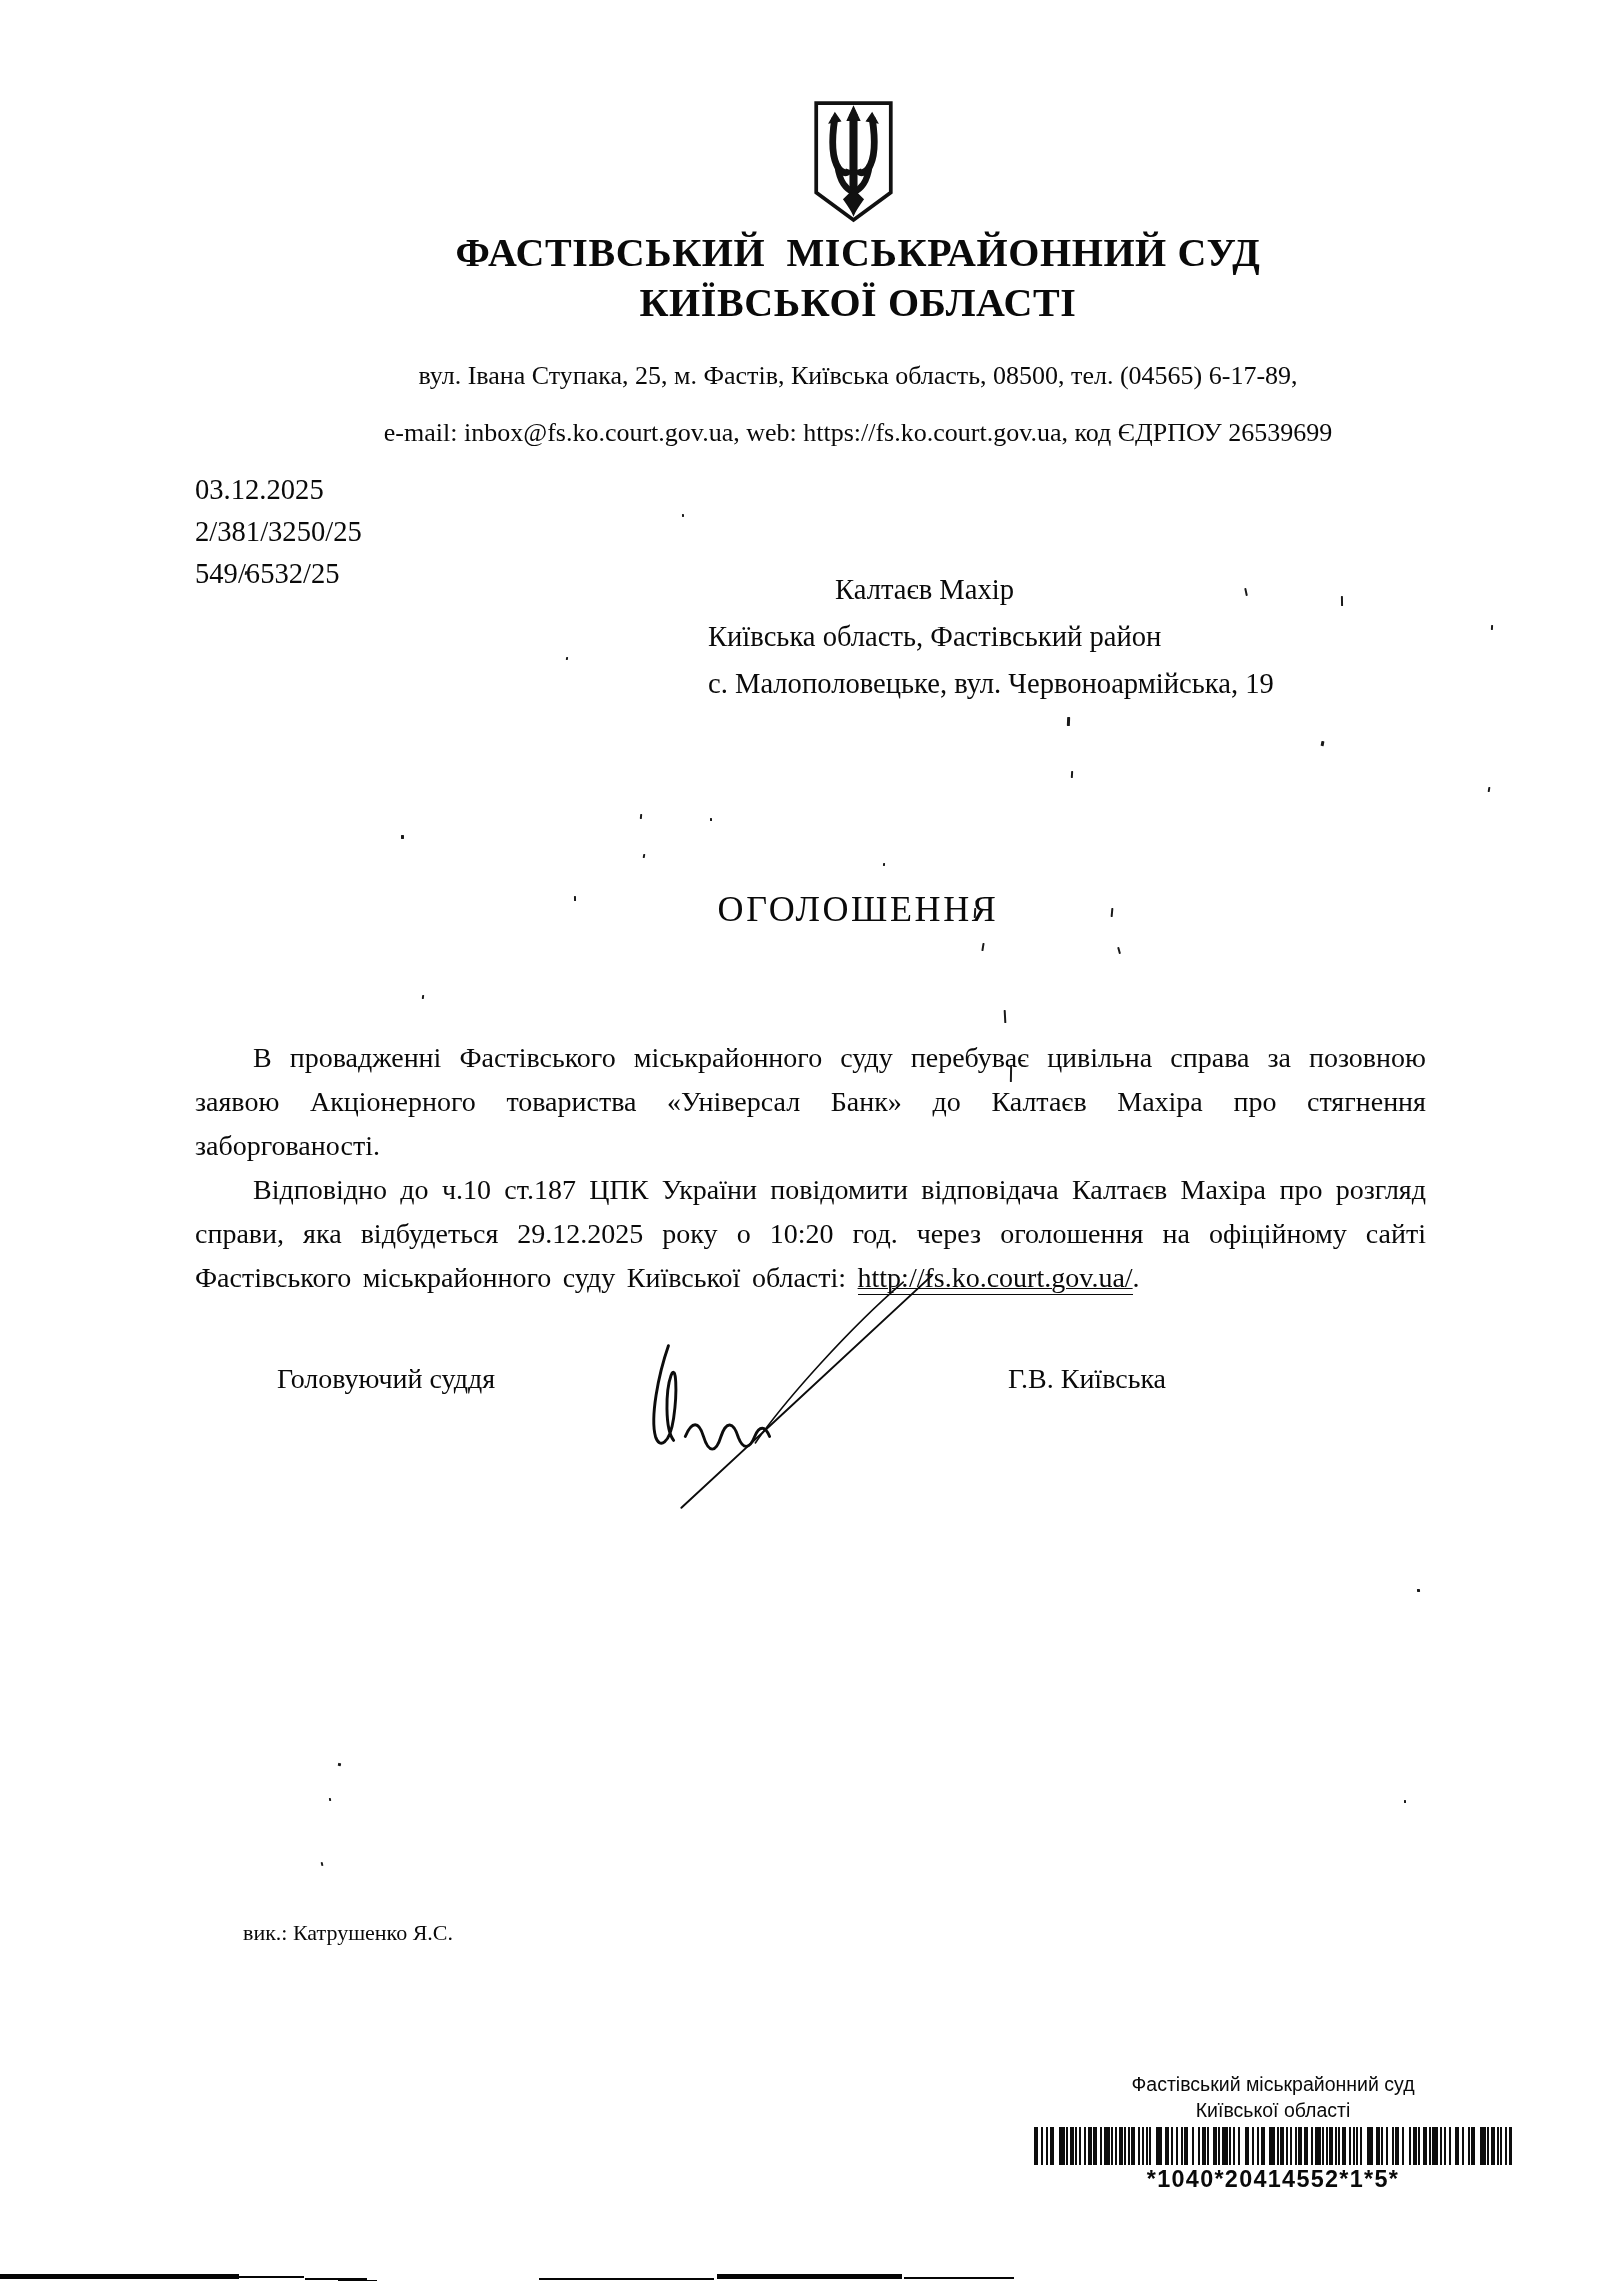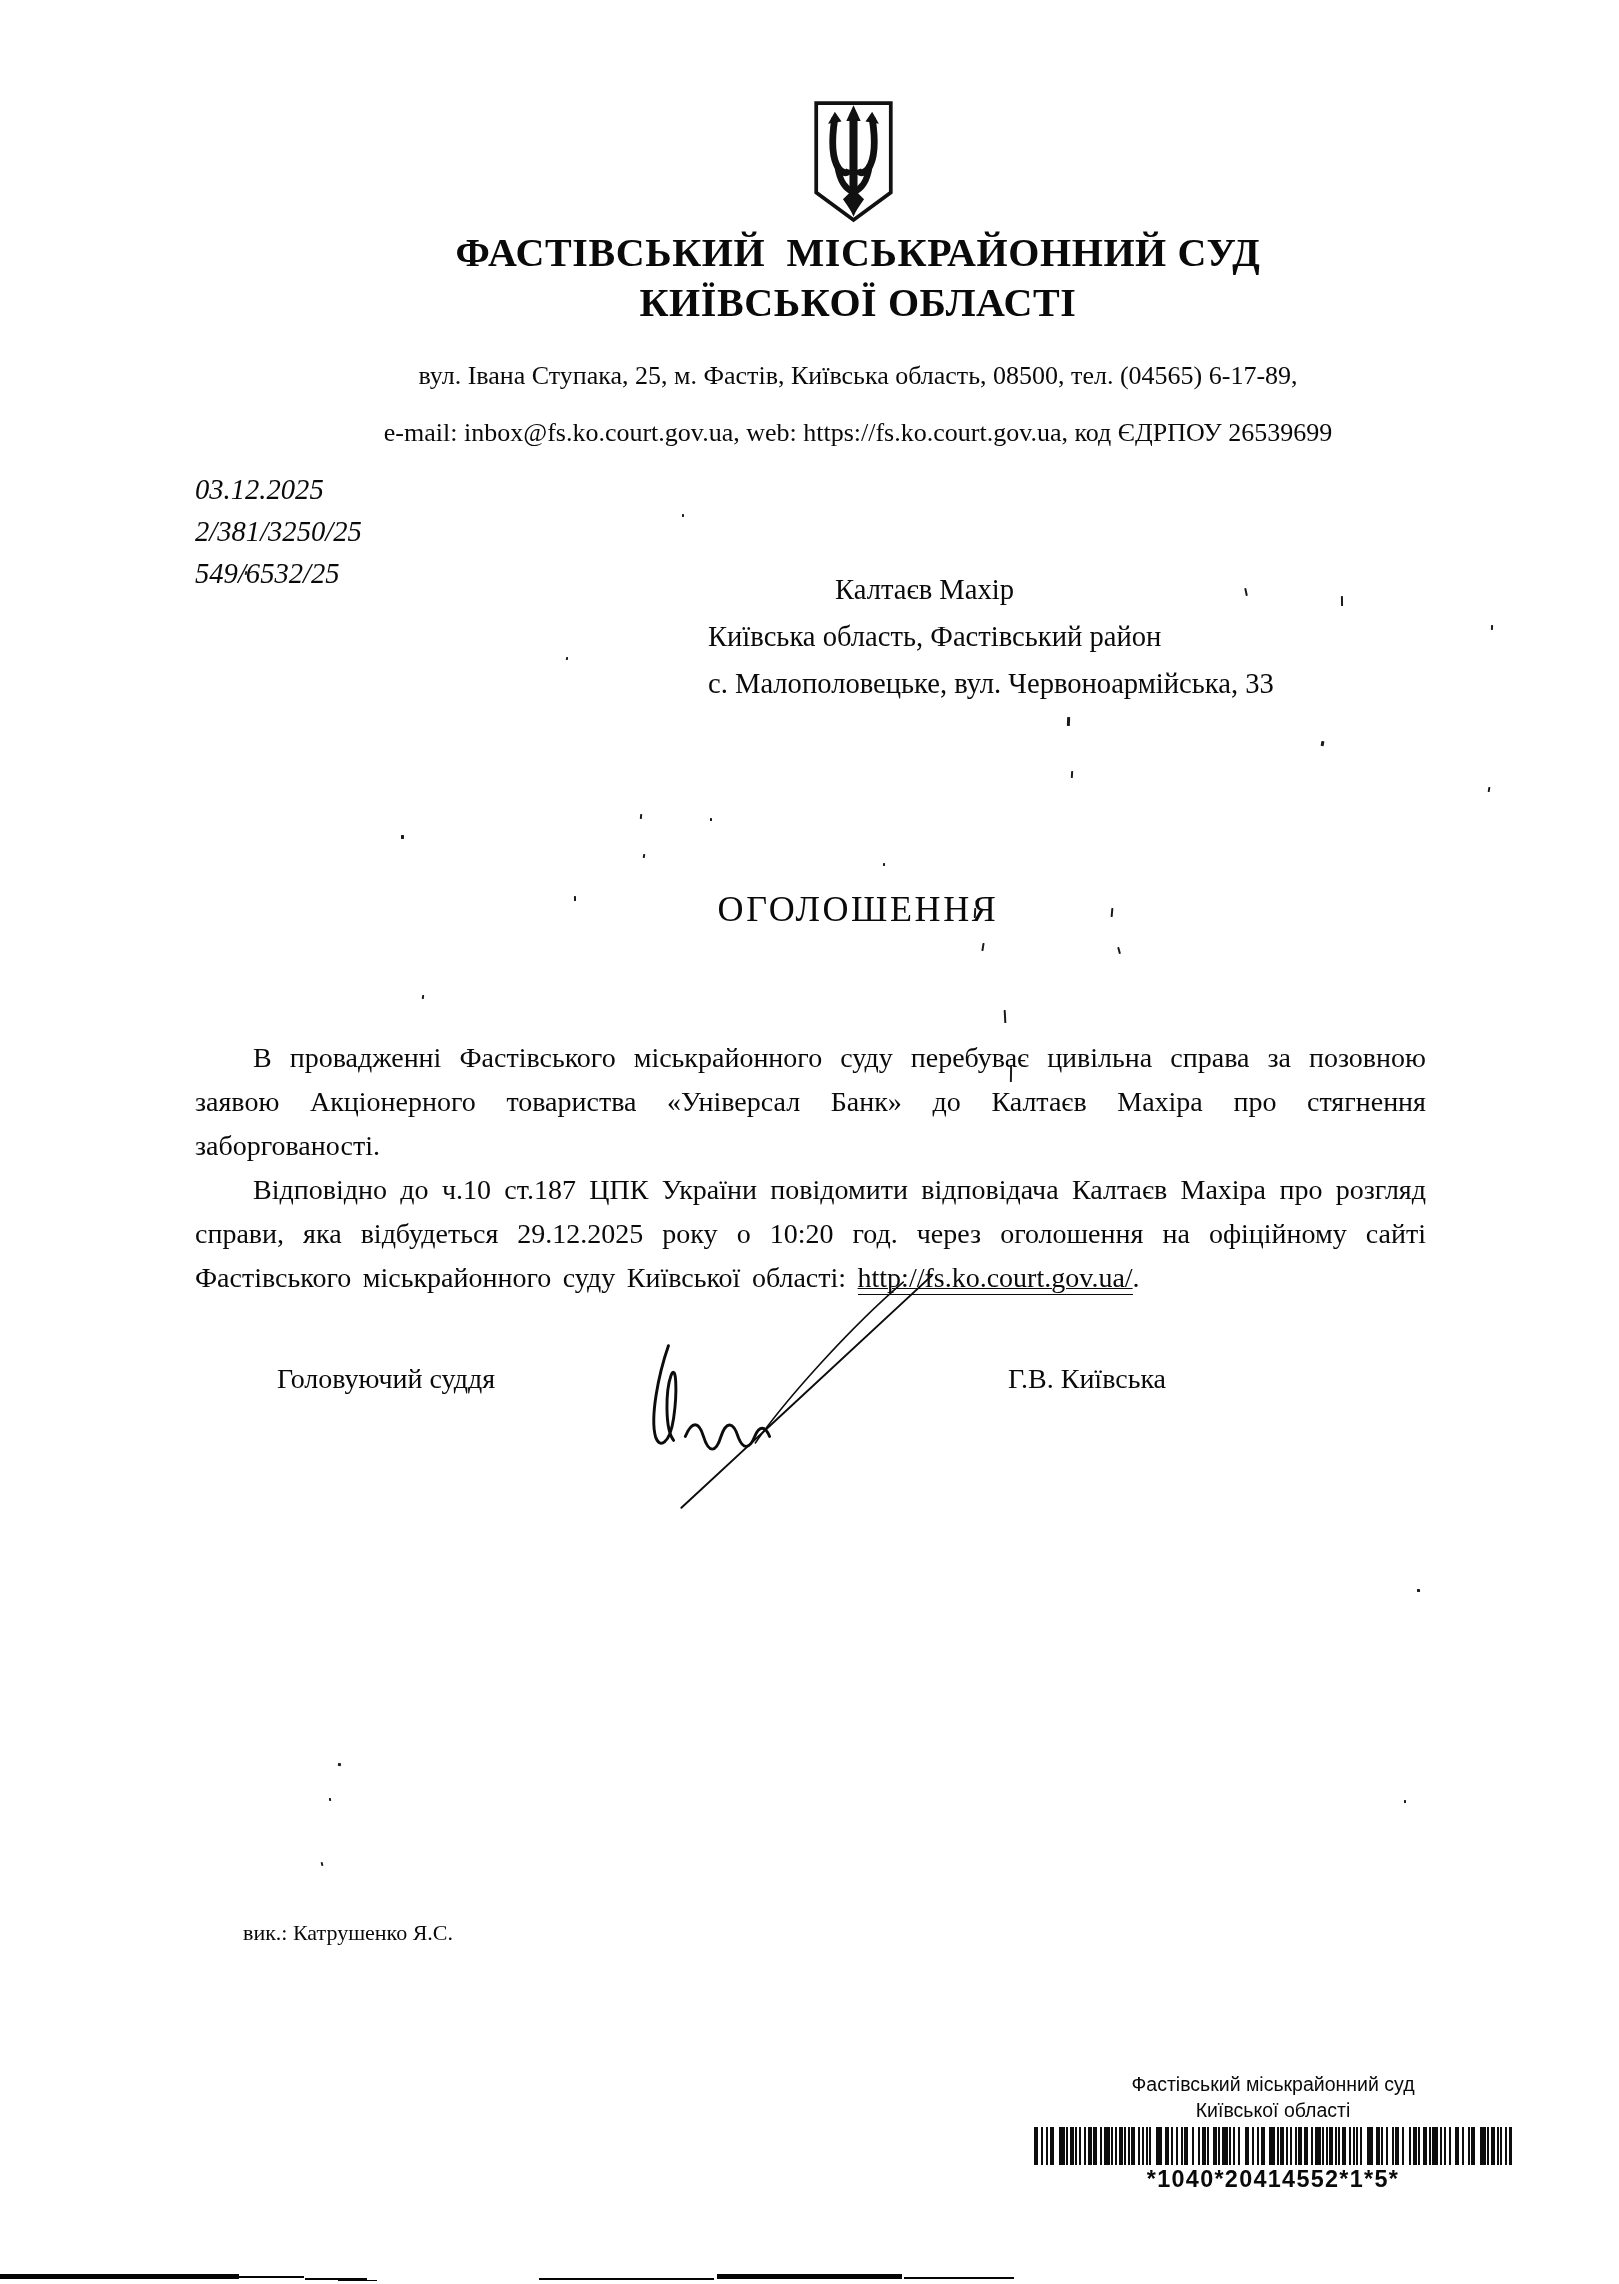--- a/index.html
+++ b/index.html
@@ -8,21 +8,21 @@
     width:1619px;height:2284px;
     background:#ffffff;
     color:#0a0a0a;
     font-family:"Liberation Serif","DejaVu Serif",serif;
     overflow:hidden;
   }
   .abs{position:absolute;}
   .centered{position:absolute;left:97px;width:1522px;text-align:center;}
   .court-line{font-weight:bold;font-size:40px;line-height:47px;white-space:pre;letter-spacing:0.6px;}
   .addr-line{font-size:26px;line-height:36px;white-space:pre;}
-  .meta-block{left:195px;top:469px;font-size:28.6px;line-height:42px;font-style:italic;}
+  .meta-block{left:195px;top:469px;font-size:28.6px;line-height:42px;}
   .recipient-block{left:708px;top:566px;font-size:28.6px;line-height:47px;}
   .recipient-name{padding-left:127px;}
   .doc-title{top:888px;font-size:36px;letter-spacing:2.6px;}
   .body-block{
     left:195px;top:1036px;width:1231px;
     font-size:28px;line-height:44px;
     text-align:justify;word-spacing:4.5px;
   }
   .body-block p{margin:0;text-indent:58px;}
   .site-link{
@@ -72,21 +72,21 @@
 
   <div class="abs meta-block">
     <div>03.12.2025</div>
     <div>2/381/3250/25</div>
     <div>549/6532/25</div>
   </div>
 
   <div class="abs recipient-block">
     <div class="recipient-name">Калтаєв Махір</div>
     <div>Київська область, Фастівський район</div>
-    <div>с. Малополовецьке, вул. Червоноармійська, 33</div>
+    <div>с. Малополовецьке, вул. Червоноармійська, 19</div>
   </div>
 
   <div class="centered doc-title">ОГОЛОШЕННЯ</div>
 
   <div class="abs body-block">
     <p>В провадженні Фастівського міськрайонного суду перебуває цивільна справа за позовною заявою Акціонерного товариства «Універсал Банк» до Калтаєв Махіра про стягнення заборгованості.</p>
     <p><span>Відповідно до ч.10 ст.187 ЦПК України повідомити відповідача Калтаєв Махіра про розгляд справи, яка відбудеться 29.12.2025 року о 10:20 год. через оголошення на офіційному сайті Фастівського міськрайонного суду Київської області: </span><span class="site-link">http://fs.ko.court.gov.ua/</span><span>.</span></p>
   </div>
 
   <div class="abs sig-row-label">Головуючий суддя</div>

